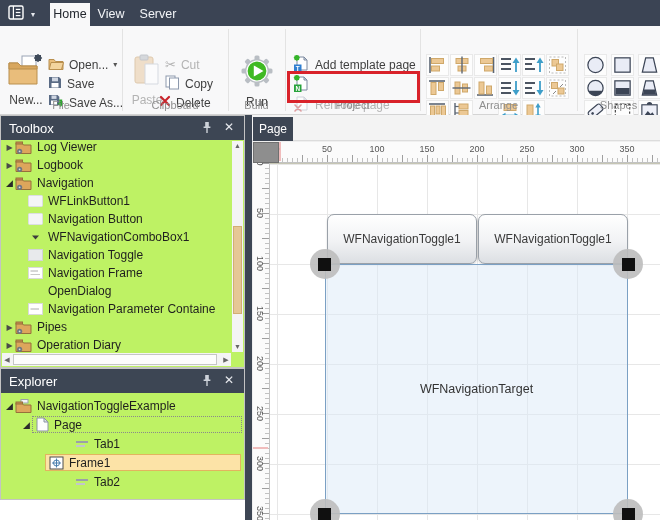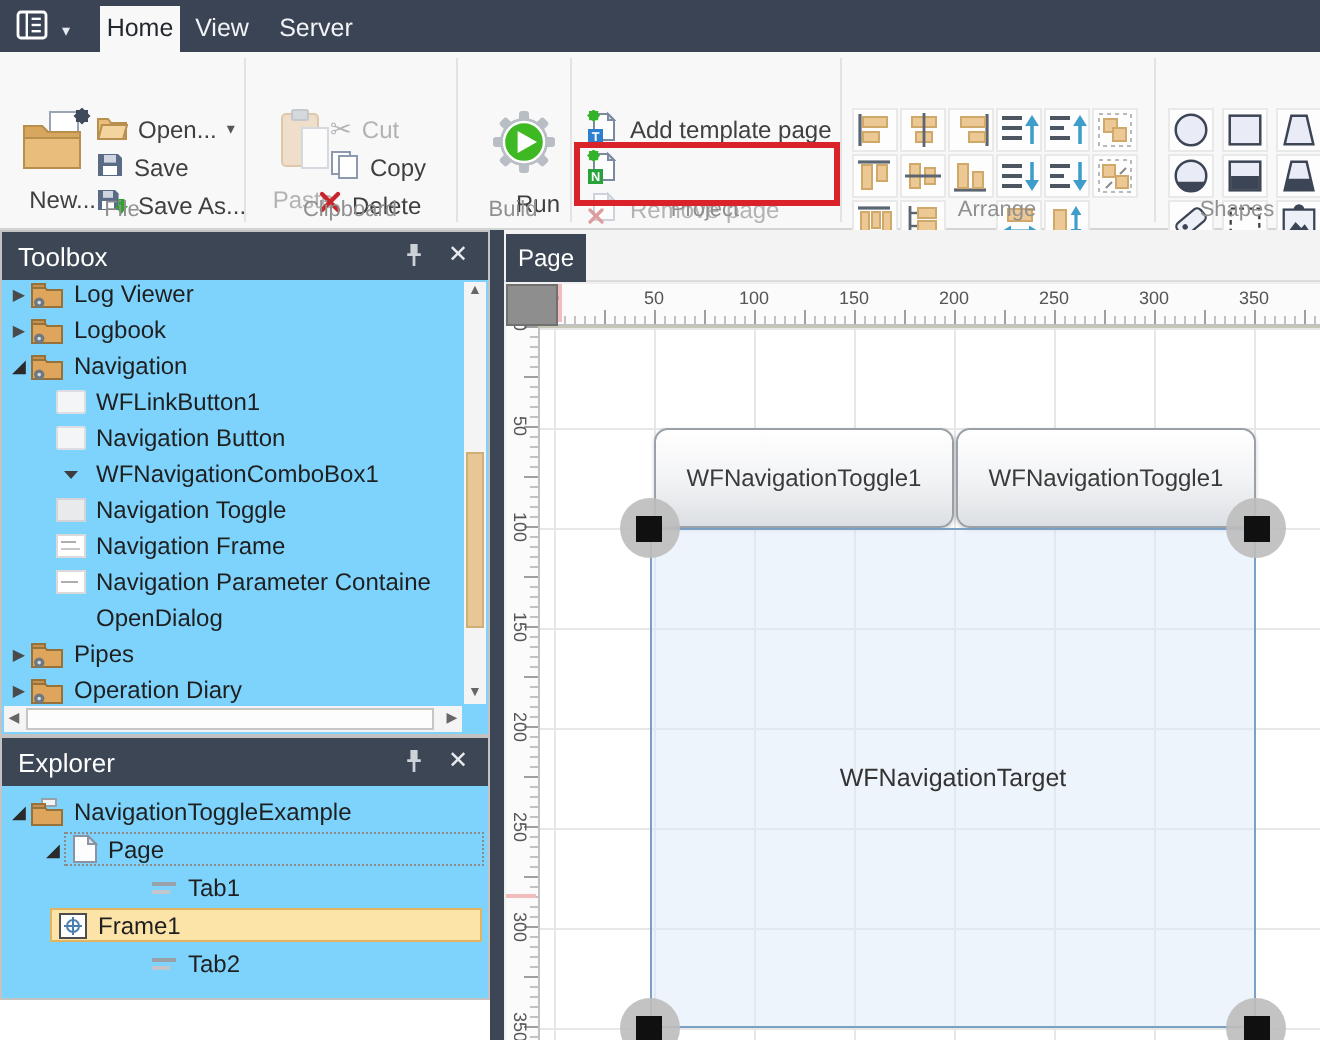--- a/index.html
+++ b/index.html
@@ -10,41 +10,41 @@
   #titlebar{position:absolute;left:0;top:0;width:660px;height:26px;background:#3b4454}
   .menu-btn{position:absolute;left:8px;top:5px;display:flex;align-items:center;gap:6px;cursor:pointer}
   .menu-caret{color:#e6e9ee;font-size:8px}
   .tbtab{position:absolute;top:3px;height:23px;line-height:23px;color:#f2f4f7;font-size:12.5px;text-align:center;cursor:pointer}
   .tbtab.active{background:#f8f8f9;color:#23272e}
 
   
   #ribbon{position:absolute;left:0;top:26px;width:660px;height:89px;background:#f8f8f9;border-bottom:1px solid #d4d4d4;box-sizing:border-box}
   .vsep{position:absolute;top:3px;height:82px;width:1px;background:#e3e3e3}
   .grplabel{position:absolute;bottom:3px;font-size:11px;color:#8f8f8f;text-align:center}
-  .bigbtn{position:absolute;display:flex;flex-direction:column;align-items:flex-end;gap:3px;font-size:12px;color:#3f3f3f;cursor:pointer}
+  .bigbtn{position:absolute;display:flex;flex-direction:column;align-items:center;gap:3px;font-size:12px;color:#3f3f3f;cursor:pointer}
   .sbtn{position:absolute;display:flex;align-items:center;gap:5px;font-size:12px;color:#3f3f3f;height:17px;cursor:pointer;white-space:nowrap}
   .disabled,.disabled span{color:#b3b3b3 !important}
   .cell{position:absolute;width:23px;height:22px;border:1px solid #e9e9e9;background:#fdfdfd;display:flex;align-items:center;justify-content:center;box-sizing:border-box;cursor:pointer}
   #redbox{position:absolute;left:287px;top:45px;width:127px;height:26px;border:3px solid #d9222a;z-index:5;pointer-events:none}
   .caret-sm{font-size:8px;color:#555}
 
   
-  .panel{position:absolute;left:0;width:245px;background:#7dd3fc;border:1px solid #c3c3c3;box-sizing:border-box}
+  .panel{position:absolute;left:0;width:245px;background:#bef264;border:1px solid #c3c3c3;box-sizing:border-box}
   #toolbox{top:115px;height:253px}
   #explorer{top:368px;height:132px}
   .phead{height:24px;background:#3d4654;color:#fff;display:flex;align-items:center;padding:0 8px;font-size:13px;position:relative}
   .pin-btn{position:absolute;right:32px;top:5px;cursor:pointer}
   .closex{position:absolute;right:10px;top:4px;color:#e8eaee;font-size:12px;cursor:pointer}
   .pbody{position:absolute;left:0;right:0;top:24px;bottom:0;overflow:hidden}
   .trow{display:flex;align-items:center;height:18px;font-size:12px;color:#1f1f1f;white-space:nowrap;cursor:pointer}
   #explorer .trow{height:19px}
   .exp{width:11px;font-size:8px;color:#4a4a4a;text-align:center;flex:none}
   .exp.open{font-size:9px;color:#2a2a2a}
   .ticon{flex:none;margin-right:5px;display:inline-flex}
-  .pl3{padding-left:3px}.pl20{padding-left:20px}.pl27{padding-left:27px}.pl54{padding-left:74px}.pl50{padding-left:24px}
+  .pl3{padding-left:3px}.pl20{padding-left:20px}.pl27{padding-left:27px}.pl54{padding-left:74px}.pl50{padding-left:44px}
   .focusrect{flex:1;align-self:stretch;display:flex;align-items:center;border:1px dotted #8a8a8a;margin:1px 2px 1px 0;padding-left:3px}
   .selrect{flex:1;display:flex;align-items:center;background:#fce3a7;border:1px solid #e2b45f;height:17px;padding-left:3px;margin-right:3px;box-sizing:border-box}
   .vsb{position:absolute;right:1px;top:25px;width:11px;bottom:15px;background:#f4f4f4}
   .vsb .arr{position:absolute;left:0;width:100%;text-align:center;font-size:7px;color:#666;height:10px;line-height:10px;cursor:pointer}
   .vthumb{position:absolute;left:1px;right:1px;top:85px;height:88px;background:#e6c795;border:1px solid #d2ae74;box-sizing:border-box;cursor:pointer}
   .hsb{position:absolute;left:1px;right:13px;bottom:1px;height:13px;background:#f4f4f4}
   .hsb .arr{position:absolute;top:0;height:13px;line-height:13px;font-size:7px;color:#666;width:10px;text-align:center;cursor:pointer}
   .hthumb{position:absolute;left:11px;right:14px;top:1px;bottom:1px;background:#fdfdfd;border:1px solid #c6c6c6;cursor:pointer}
 
   
@@ -535,32 +535,32 @@
         <svg width="15" height="12" viewBox="0 0 15 12">
           <rect x="0.5" y="0.5" width="14" height="11" fill="#fff" stroke="#dadada"></rect>
           <line x1="2.5" y1="4" x2="10" y2="4" stroke="#aeaeae"></line>
             <line x1="2.5" y1="7.5" x2="12" y2="7.5" stroke="#c8c8c8"></line>
         </svg>
       </span>
       <span>Navigation Frame</span>
     </div>
     <div class="trow pl27">
       <span class="ticon">
+          <svg width="15" height="12"></svg>
+        </span>
+      <span>OpenDialog</span>
+    </div>
+    <div class="trow pl27">
+      <span class="ticon">
         <svg width="15" height="12" viewBox="0 0 15 12">
           <rect x="0.5" y="0.5" width="14" height="11" fill="#fff" stroke="#dadada"></rect>
           <line x1="2.5" y1="6" x2="11" y2="6" stroke="#aeaeae"></line>
         </svg>
       </span>
       <span>Navigation Parameter Containe</span>
-    </div>
-    <div class="trow pl27">
-      <span class="ticon">
-          <svg width="15" height="12"></svg>
-        </span>
-      <span>OpenDialog</span>
     </div>
     <div class="trow pl3">
       <span class="exp">▶</span>
       <span class="ticon">
         <svg width="17" height="14" viewBox="0 0 17 14">
           <path d="M1 3 h6 l1.5 2 H16 v8.5 H1 z" fill="#dda65c" stroke="#96713a"></path>
           <rect x="1" y="2" width="6.5" height="2" fill="#c89051" stroke="#96713a"></rect>
           <circle cx="4.6" cy="11.3" r="2.6" fill="#6f7780"></circle>
             <circle cx="4.6" cy="11.3" r="0.9" fill="#d9dcdf"></circle>
         </svg>

